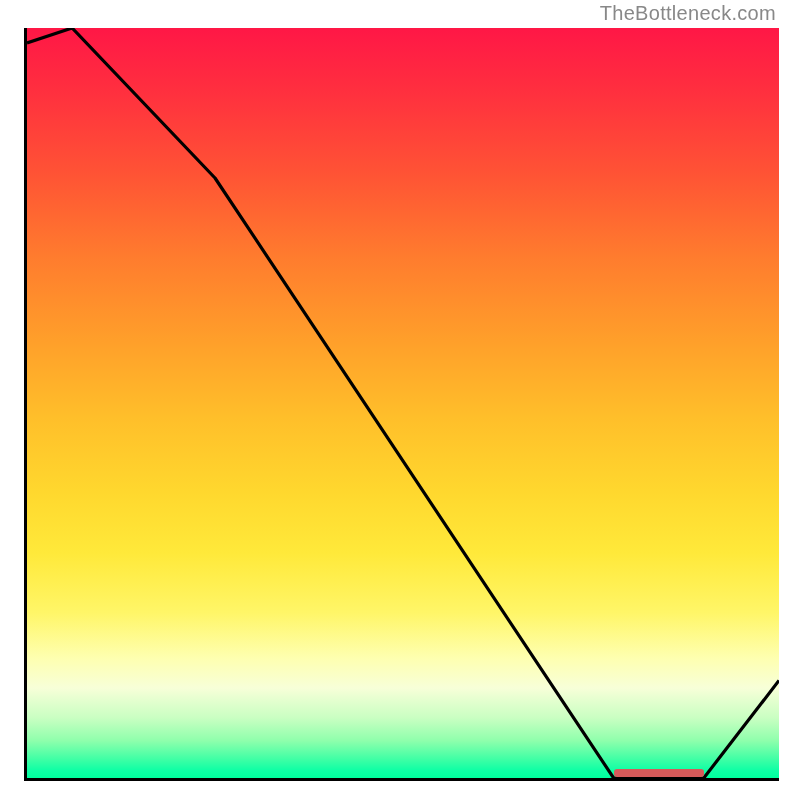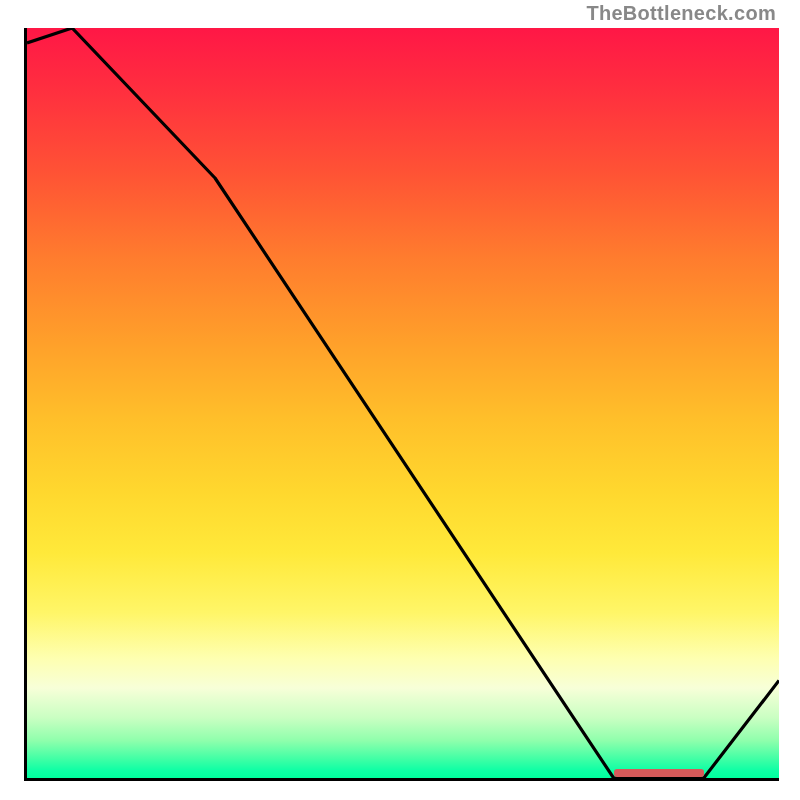--- a/index.html
+++ b/index.html
@@ -9,21 +9,21 @@
     height: 800px;
     background: #ffffff;
     font-family: Arial, Helvetica, sans-serif;
     position: relative;
   }
   .attribution {
     position: absolute;
     top: 2px;
     right: 24px;
     font-size: 20px;
-    font-weight: bold;
+    font-weight: normal;
     color: #888;
     letter-spacing: 0.3px;
   }
   .plot-area {
     position: absolute;
     left: 24px;
     top: 28px;
     width: 752px;
     height: 750px;
     border-left: 3px solid #000;

